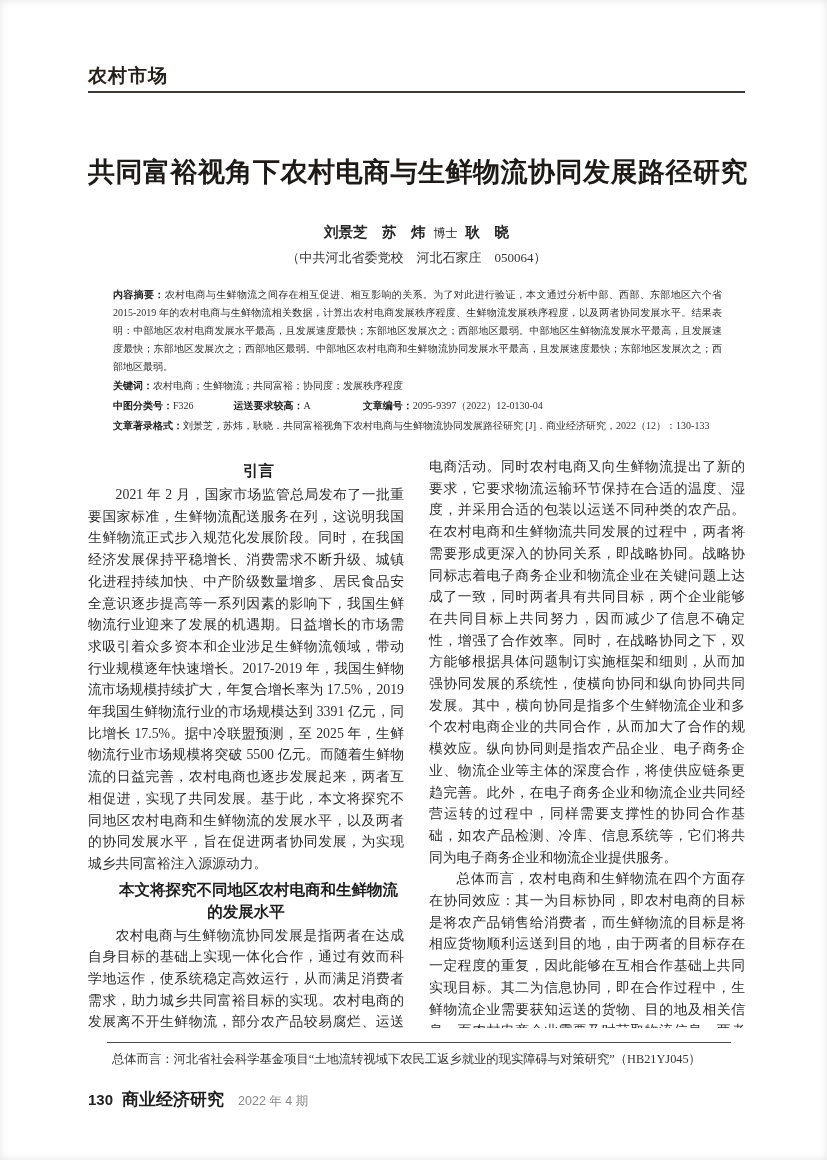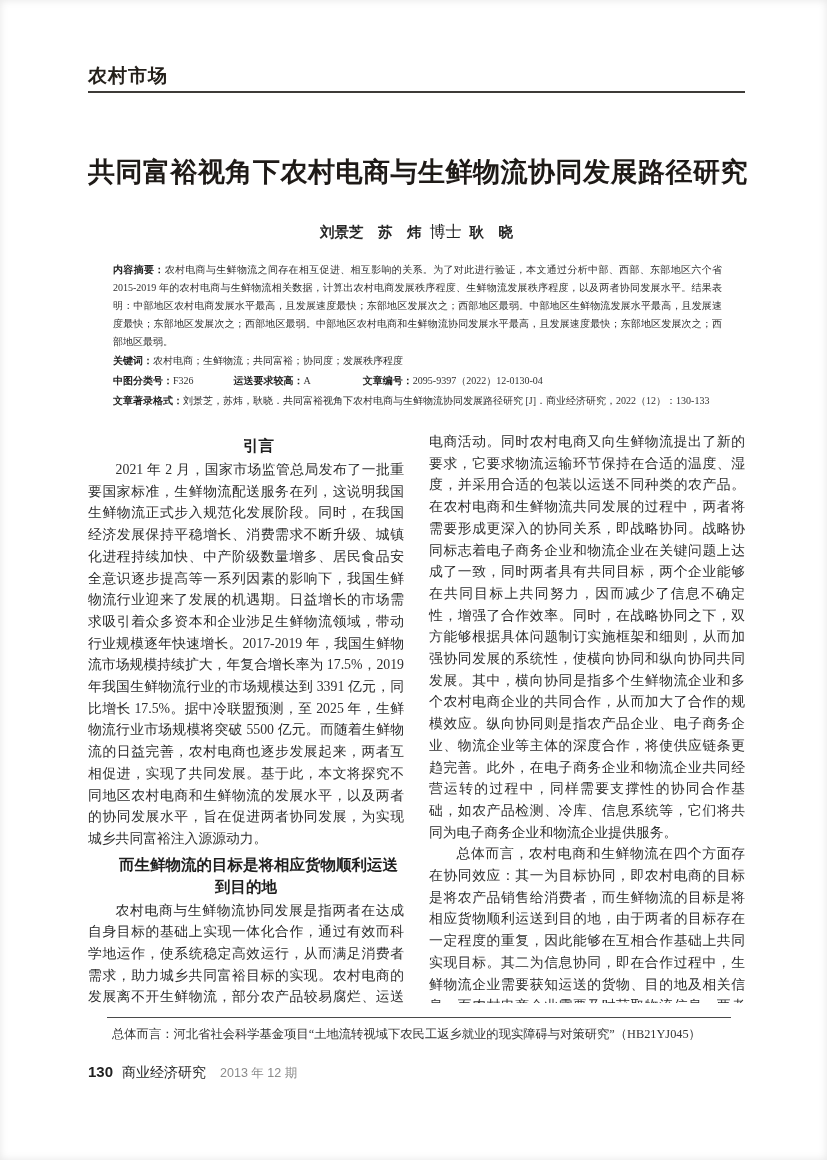--- a/index.html
+++ b/index.html
@@ -53,21 +53,21 @@
     text-align: center;
     font-family: "Liberation Sans", sans-serif;
     font-weight: bold;
     font-size: 14.5px;
     line-height: 22px;
     color: #262626;
   }
   .authors .degree {
     font-family: "Liberation Serif", serif;
     font-weight: normal;
-    font-size: 16px;
+    font-size: 12px;
     margin: 0 4px;
   }
   .affiliation {
     margin-top: 4px;
     text-align: center;
     font-size: 13px;
     line-height: 20px;
     color: #333333;
   }
   
@@ -133,22 +133,22 @@
     align-items: baseline;
     font-family: "Liberation Sans", sans-serif;
   }
   .footer .pagenum {
     font-weight: bold;
     font-size: 15px;
     color: #1f1f1f;
   }
   .footer .journal {
     margin-left: 9px;
-    font-weight: normal;
-    font-size: 14px;
+    font-weight: bold;
+    font-size: 17px;
     color: #1f1f1f;
   }
   .footer .issue {
     margin-left: 14px;
     font-size: 12.5px;
     color: #8a8a8a;
   }
 </style>
 </head>
 <body>
@@ -160,44 +160,45 @@
     <hr class="header-rule">
 
     <h1 class="title">共同富裕视角下农村电商与生鲜物流协同发展路径研究</h1>
 
     <div class="authors">
       <span>刘景芝　苏　炜</span>
       <span class="degree">博士</span>
       <span>耿　晓</span>
     </div>
 
+    <div class="affiliation">（中共河北省委党校　河北石家庄　050064）</div>
 
     <div class="abstract">
       <p><span class="lbl">内容摘要：</span><span>农村电商与生鲜物流之间存在相互促进、相互影响的关系。为了对此进行验证，本文通过分析中部、西部、东部地区六个省 2015-2019 年的农村电商与生鲜物流相关数据，计算出农村电商发展秩序程度、生鲜物流发展秩序程度，以及两者协同发展水平。结果表明：中部地区农村电商发展水平最高，且发展速度最快；东部地区发展次之；西部地区最弱。中部地区生鲜物流发展水平最高，且发展速度最快；东部地区发展次之；西部地区最弱。中部地区农村电商和生鲜物流协同发展水平最高，且发展速度最快；东部地区发展次之；西部地区最弱。</span></p>
       <p class="meta"><span class="lbl">关键词：</span><span>农村电商；生鲜物流；共同富裕；协同度；发展秩序程度</span></p>
       <p class="meta"><span class="lbl">中图分类号：</span><span>F326</span><span class="lbl gap1">运送要求较高：</span><span>A</span><span class="lbl gap2">文章编号：</span><span>2095-9397（2022）12-0130-04</span></p>
       <p class="meta"><span class="lbl">文章著录格式：</span><span>刘景芝，苏炜，耿晓．共同富裕视角下农村电商与生鲜物流协同发展路径研究 [J]．商业经济研究，2022（12）：130-133</span></p>
     </div>
 
     <div class="columns">
       <div class="col">
         <h2>引言</h2>
         <p class="indent">2021 年 2 月，国家市场监管总局发布了一批重要国家标准，生鲜物流配送服务在列，这说明我国生鲜物流正式步入规范化发展阶段。同时，在我国经济发展保持平稳增长、消费需求不断升级、城镇化进程持续加快、中产阶级数量增多、居民食品安全意识逐步提高等一系列因素的影响下，我国生鲜物流行业迎来了发展的机遇期。日益增长的市场需求吸引着众多资本和企业涉足生鲜物流领域，带动行业规模逐年快速增长。2017-2019 年，我国生鲜物流市场规模持续扩大，年复合增长率为 17.5%，2019 年我国生鲜物流行业的市场规模达到 3391 亿元，同比增长 17.5%。据中冷联盟预测，至 2025 年，生鲜物流行业市场规模将突破 5500 亿元。而随着生鲜物流的日益完善，农村电商也逐步发展起来，两者互相促进，实现了共同发展。基于此，本文将探究不同地区农村电商和生鲜物流的发展水平，以及两者的协同发展水平，旨在促进两者协同发展，为实现城乡共同富裕注入源源动力。</p>
-        <h2>而生鲜物流的目标是将相应货物顺利运送到目的地</h2>
+        <h2>本文将探究不同地区农村电商和生鲜物流的发展水平</h2>
         <p class="indent">农村电商与生鲜物流协同发展是指两者在达成自身目标的基础上实现一体化合作，通过有效而科学地运作，使系统稳定高效运行，从而满足消费者需求，助力城乡共同富裕目标的实现。农村电商的发展离不开生鲜物流，部分农产品较易腐烂、运送要求较高，因此需要通过生鲜物流进行运输。因此，生鲜物流是农村电商发展的基础条件，若缺少相应的生鲜物流条件，则无法开展农村</p>
       </div>
       <div class="col">
         <p>电商活动。同时农村电商又向生鲜物流提出了新的要求，它要求物流运输环节保持在合适的温度、湿度，并采用合适的包装以运送不同种类的农产品。在农村电商和生鲜物流共同发展的过程中，两者将需要形成更深入的协同关系，即战略协同。战略协同标志着电子商务企业和物流企业在关键问题上达成了一致，同时两者具有共同目标，两个企业能够在共同目标上共同努力，因而减少了信息不确定性，增强了合作效率。同时，在战略协同之下，双方能够根据具体问题制订实施框架和细则，从而加强协同发展的系统性，使横向协同和纵向协同共同发展。其中，横向协同是指多个生鲜物流企业和多个农村电商企业的共同合作，从而加大了合作的规模效应。纵向协同则是指农产品企业、电子商务企业、物流企业等主体的深度合作，将使供应链条更趋完善。此外，在电子商务企业和物流企业共同经营运转的过程中，同样需要支撑性的协同合作基础，如农产品检测、冷库、信息系统等，它们将共同为电子商务企业和物流企业提供服务。</p>
         <p class="indent">总体而言，农村电商和生鲜物流在四个方面存在协同效应：其一为目标协同，即农村电商的目标是将农产品销售给消费者，而生鲜物流的目标是将相应货物顺利运送到目的地，由于两者的目标存在一定程度的重复，因此能够在互相合作基础上共同实现目标。其二为信息协同，即在合作过程中，生鲜物流企业需要获知运送的货物、目的地及相关信息，而农村电商企业需要及时获取物流信息，两者的信息交换将增进合作关系。此外，两者还将交换与经营相关的企业资金状况、管理结构等</p>
       </div>
     </div>
 
     <hr class="footnote-rule">
     <div class="footnote">总体而言：河北省社会科学基金项目“土地流转视域下农民工返乡就业的现实障碍与对策研究”（HB21YJ045）</div>
 
     <div class="footer">
       <span class="pagenum">130</span>
       <span class="journal">商业经济研究</span>
-      <span class="issue">2013 年 12 期</span>
+      <span class="issue">2022 年 4 期</span>
     </div>
 
   </div>
 </div>
 
 </body></html>

